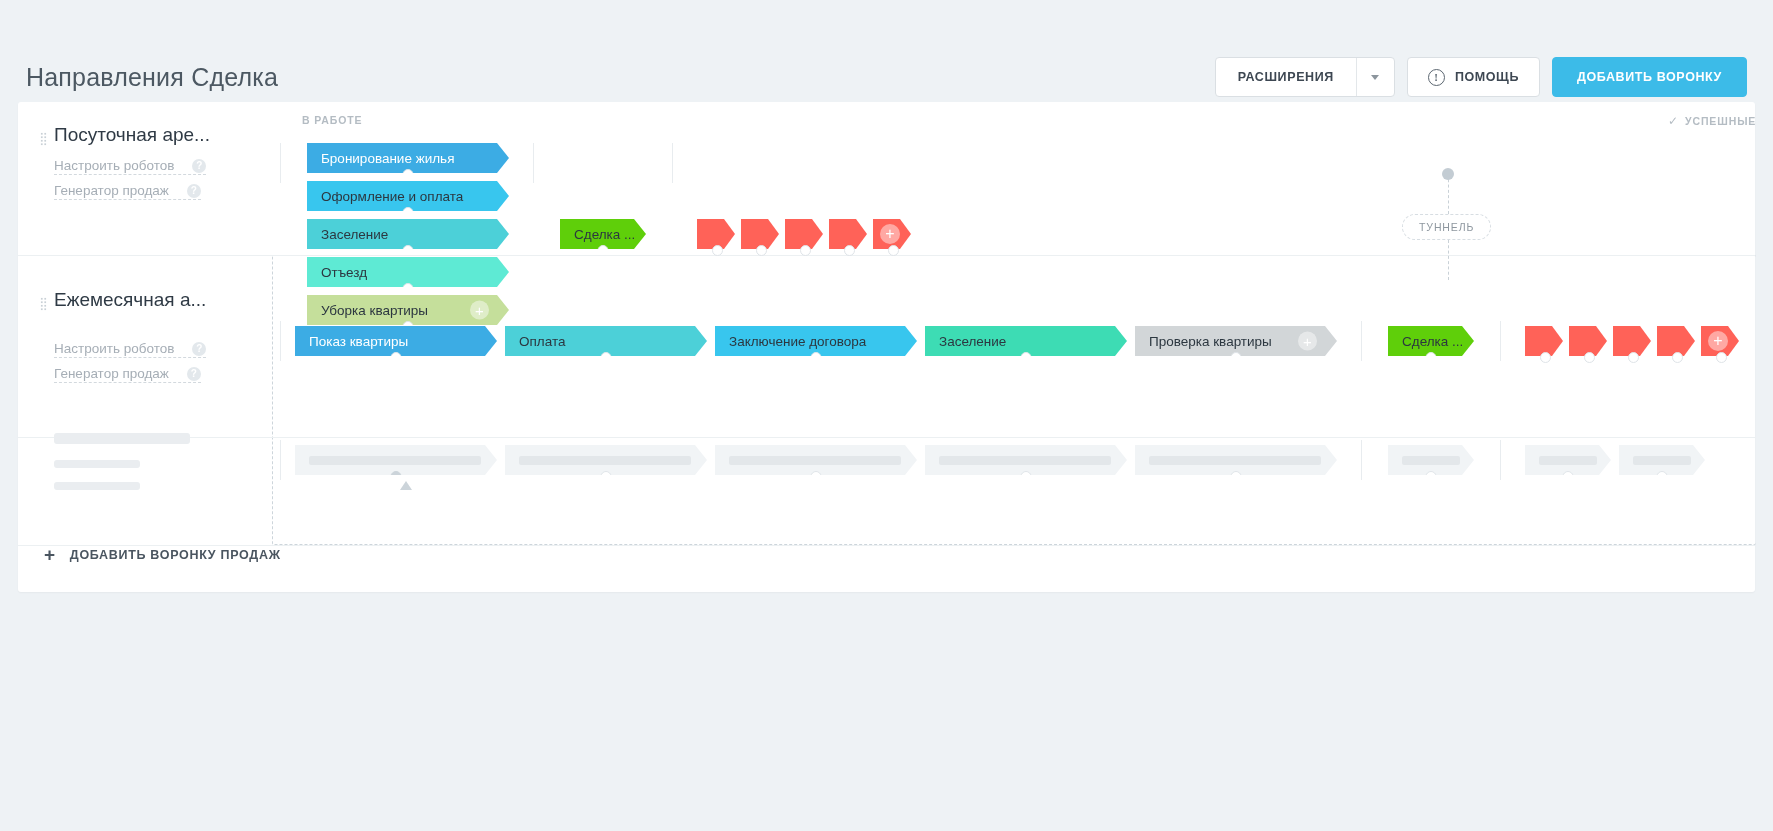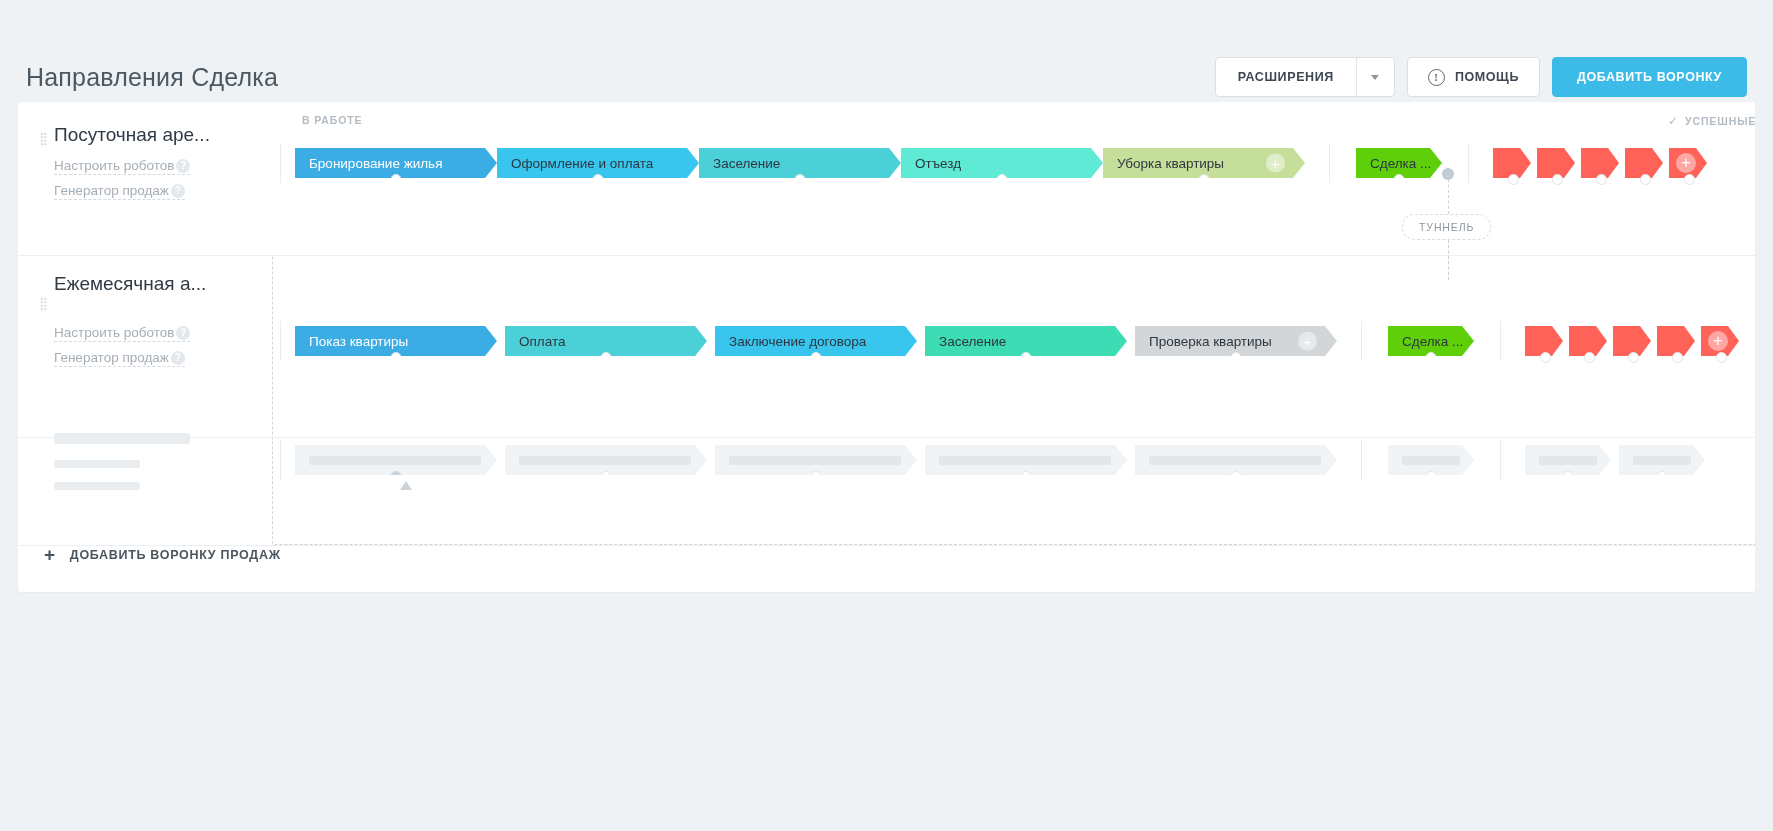--- a/index.html
+++ b/index.html
@@ -66,21 +66,21 @@
     position: absolute; left: 22px; top: 8px; width: 7px; height: 14px;
     background-image: radial-gradient(#c6ced4 1px, transparent 1.1px);
     background-size: 3.5px 3.5px; opacity: .95;
   }
   .pipe-name {
     font-size: 19px; color: #2f3a45; font-weight: 400;
     white-space: nowrap; overflow: hidden;
   }
   .pipe-link {
     font-size: 13.5px; color: #a6aeb6; margin-top: 12px;
-    display: inline-flex; align-items: center; gap: 2px;
+    display: inline-flex; align-items: center; gap: 18px;
     border-bottom: 1px dashed #d3d9de; padding-bottom: 1px; cursor: pointer; width: fit-content;
   }
   .qmark {
     width: 14px; height: 14px; border-radius: 50%; background: #e3e8ec;
     color: #fff; font-size: 10px; font-weight: 700; line-height: 14px;
     text-align: center; flex: 0 0 14px;
   }
 
   .pipe-right { flex: 1; position: relative; }
 
@@ -239,21 +239,21 @@
       <div class="group-label" style="position:absolute; left:22px; top:-10px;">
         <span>В РАБОТЕ</span>
       </div>
       <div class="group-label" style="position:absolute; left:1388px; top:-10px;">
         <span class="tick">✓</span>
         <span>УСПЕШНЫЕ</span>
       </div>
 
       <div style="position:absolute; left:0; top:19px; display:flex; align-items:center; gap:0;">
         <div class="divider-v" style="height:40px;"></div>
-        <div style="display:flex; gap:0; margin-left:14px;">
+        <div style="display:flex; gap:8px; margin-left:26px;flex-direction:column;">
           <div class="chip light-text" style="width:202px; background:#3cace4;">
             <span>Бронирование жилья</span>
             <span class="dot"></span>
           </div>
           <div class="chip dark-text" style="width:202px; background:#38c6ee;">
             <span>Оформление и оплата</span>
             <span class="dot"></span>
           </div>
           <div class="chip dark-text" style="width:202px; background:#4cd0d8;">
             <span>Заселение</span>
@@ -304,21 +304,21 @@
             <span class="dot"></span>
           </div>
         </div>
       </div>
     </div>
   </div>
 
   <div class="pipe-row" style="padding-top:28px; height:182px; position:relative;">
     <div class="pipe-left">
       <div class="drag-dots" style="top:36px;"></div>
-      <div class="pipe-name" style="margin-top:12px;">Ежемесячная а...</div>
+      <div class="pipe-name" style="margin-top:28px;">Ежемесячная а...</div>
       <div class="pipe-link" style="margin-top:30px;">
         <span>Настроить роботов</span>
         <span class="qmark">?</span>
       </div>
       <div class="pipe-link" style="margin-top:8px;">
         <span>Генератор продаж</span>
         <span class="qmark">?</span>
       </div>
     </div>
 

